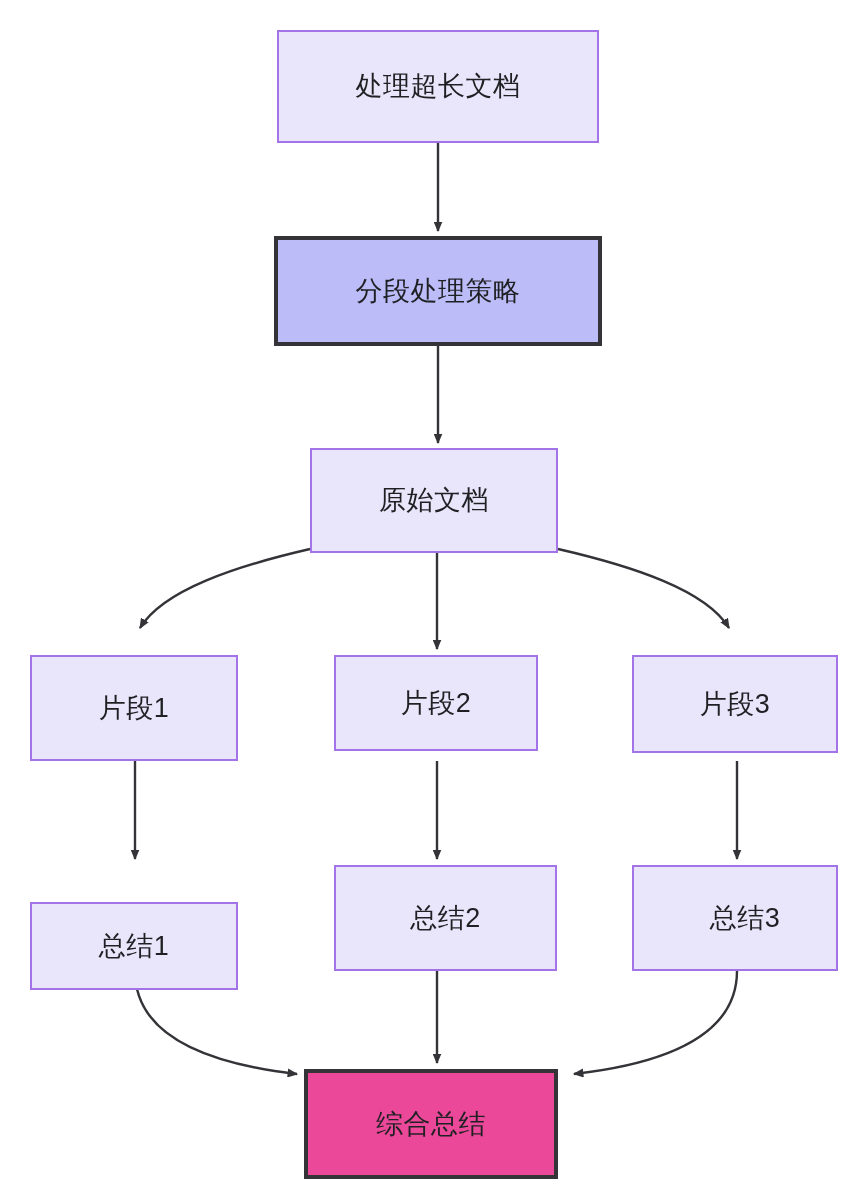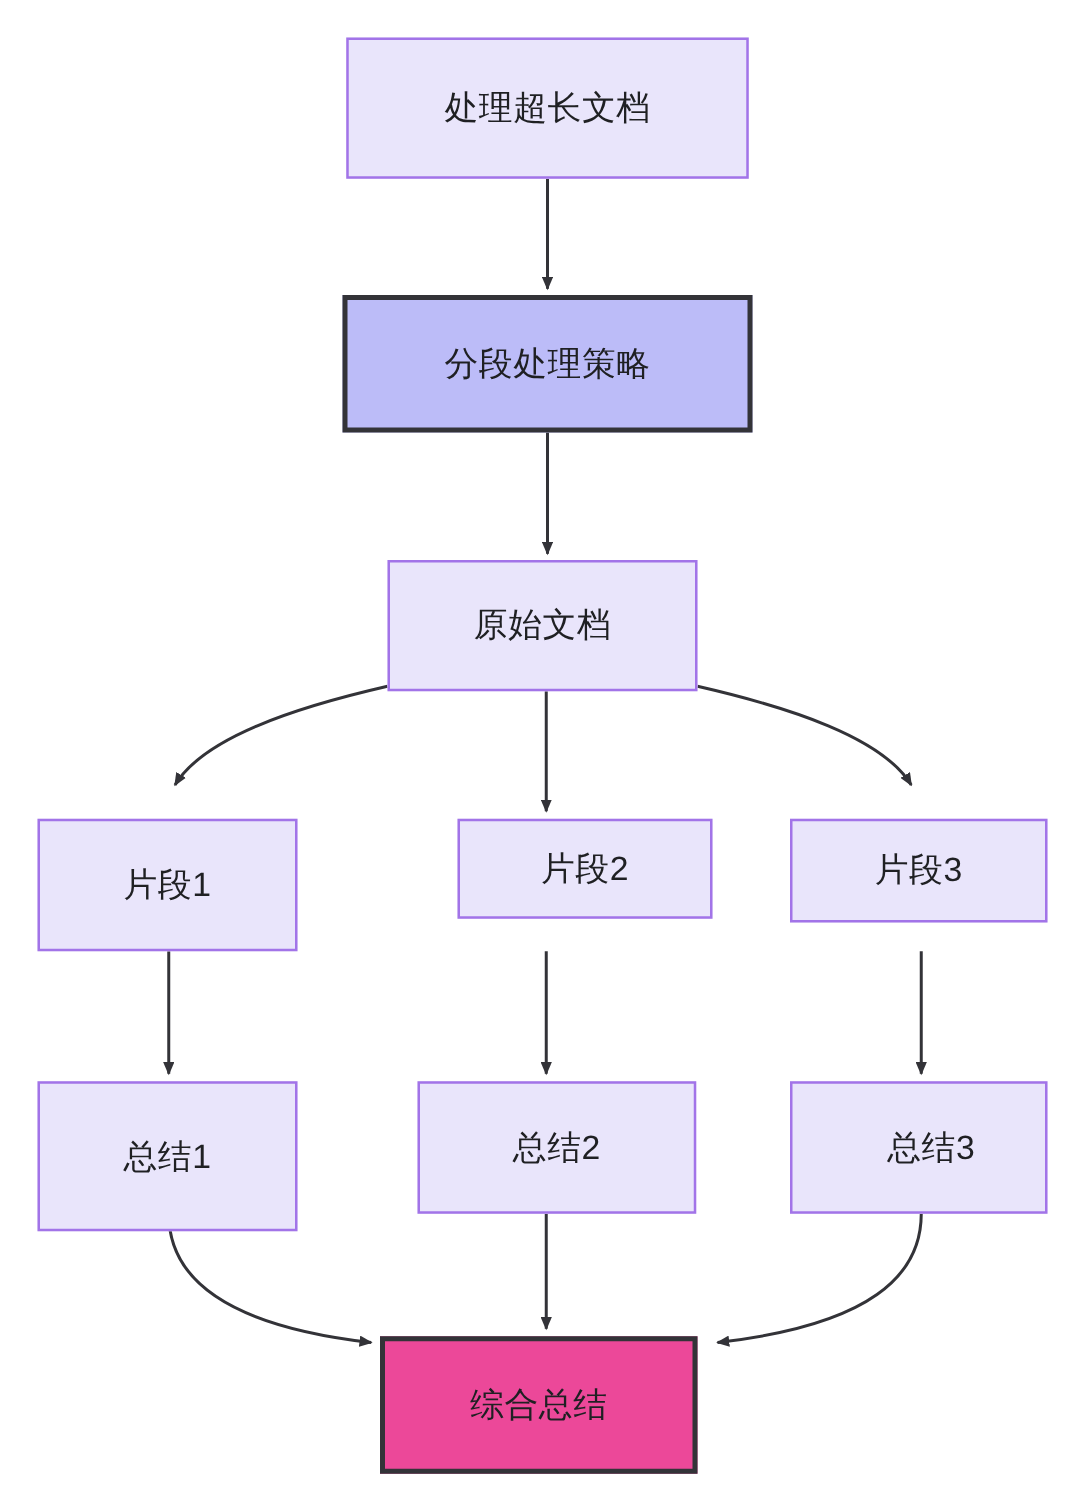--- a/index.html
+++ b/index.html
@@ -53,23 +53,23 @@
   .node.result {
     background: #ec4899;
     border: 4px solid #333338;
   }
 
   
   #node-long-doc      { left: 277px; top: 30px;   width: 322px; height: 113px; }
   #node-chunk-policy  { left: 274px; top: 236px;  width: 328px; height: 110px; }
   #node-source-doc    { left: 310px; top: 448px;  width: 248px; height: 105px; }
   #node-fragment-1    { left: 30px;  top: 655px;  width: 208px; height: 106px; text-align: center; }
-  #node-fragment-2    { left: 334px; top: 655px;  width: 204px; height: 80px; margin-left: 32px; }
-  #node-fragment-3    { left: 632px; top: 655px;  width: 206px; height: 83px; }
-  #node-summary-1     { left: 30px;  top: 865px;  width: 208px; height: 120px; }
+  #node-fragment-2    { left: 334px; top: 655px;  width: 204px; height: 96px; }
+  #node-fragment-3    { left: 632px; top: 655px;  width: 206px; height: 98px; }
+  #node-summary-1     { left: 30px;  top: 902px;  width: 208px; height: 88px; }
   #node-summary-2     { left: 334px; top: 865px;  width: 223px; height: 106px; }
   #node-summary-3     { left: 632px; top: 865px;  width: 206px; height: 106px; padding-left: 20px; }
   #node-final-summary { left: 304px; top: 1069px; width: 254px; height: 110px; }
 </style>
 </head>
 <body>
 
 <div id="diagram-root">
 
   <svg id="edge-layer" viewBox="0 0 852 1196" width="852" height="1196" xmlns="http://www.w3.org/2000/svg">

